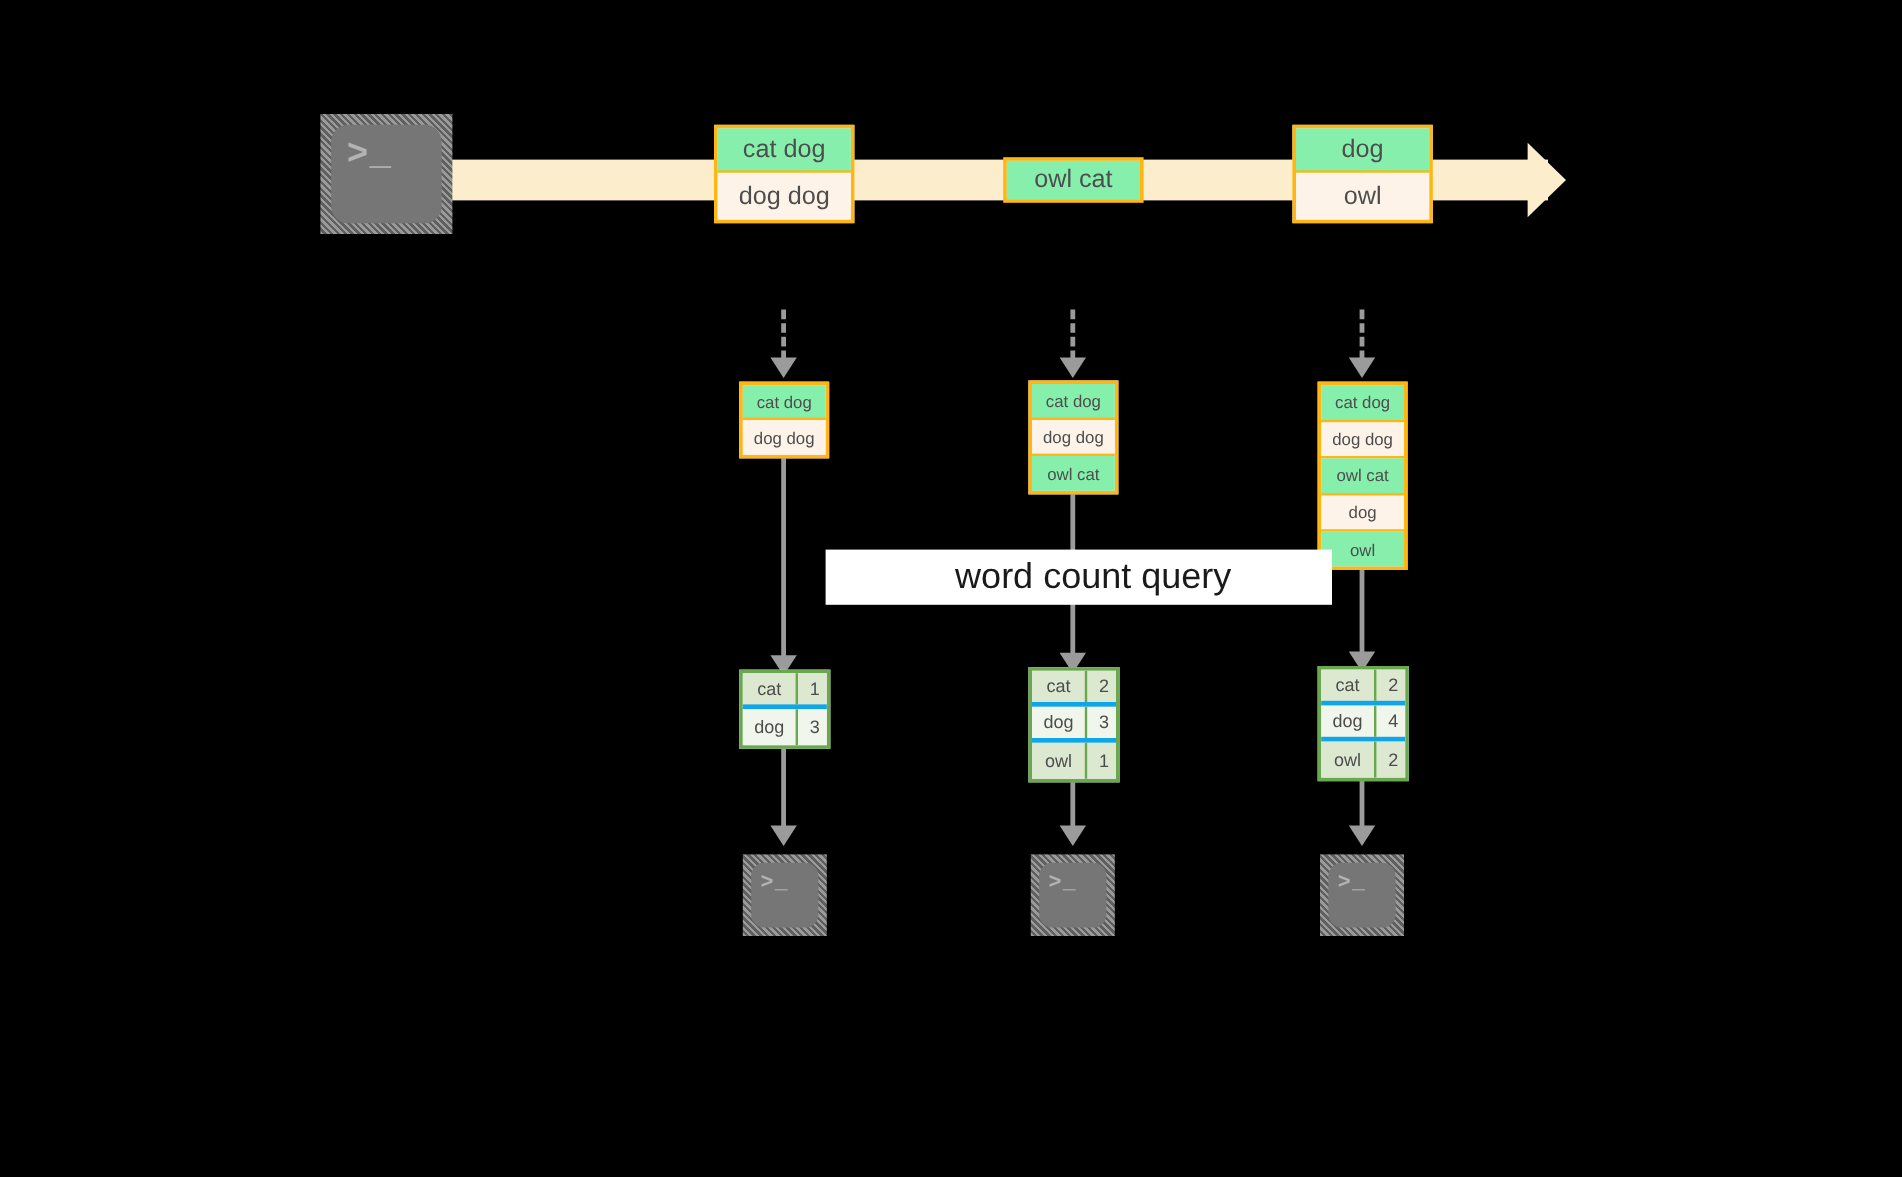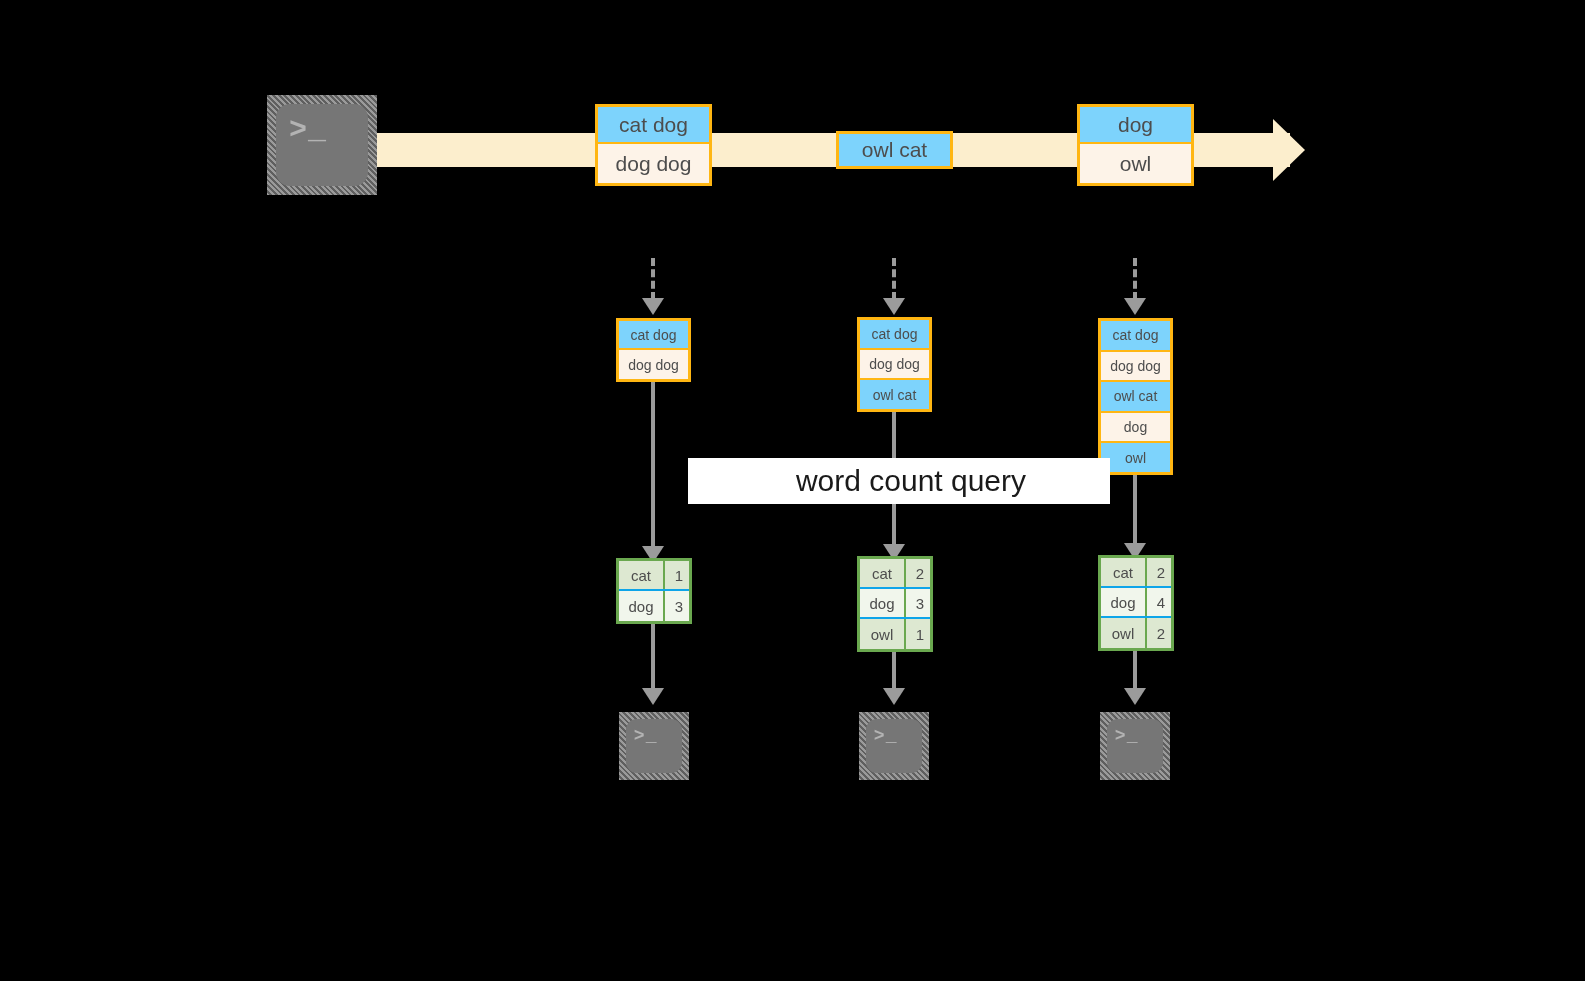--- a/index.html
+++ b/index.html
@@ -63,35 +63,35 @@
   }
   .stack .row {
     display: flex;
     align-items: center;
     justify-content: center;
     border-bottom: 2px solid #ffb612;
     color: #4d4d4d;
     white-space: nowrap;
   }
   .stack .row:last-child { border-bottom: none; }
-  .stack .row.shade { background: #7dd3fc; }
+  .stack .row.shade { background: #86efac; }
   .stack .row.light { background: #fdf3e8; }
 
   
   .result {
     position: absolute;
     border: 3px solid #6aa84f;
     background: #eef4e7;
     display: flex;
     flex-direction: column;
     z-index: 5;
   }
   .result .rrow {
     display: flex;
-    border-bottom: 2px solid #0ea5e9;
+    border-bottom: 4px solid #0ea5e9;
     height: 30px;
   }
   .result .rrow:last-child { border-bottom: none; }
   .result .rrow.shade { background: #dde8d1; }
   .result .rrow.light { background: #f1f6ec; }
   .result .wcell {
     flex: 0 0 46px;
     display: flex; align-items: center; justify-content: center;
     border-right: 2px solid #6aa84f;
     color: #4d4d4d;

